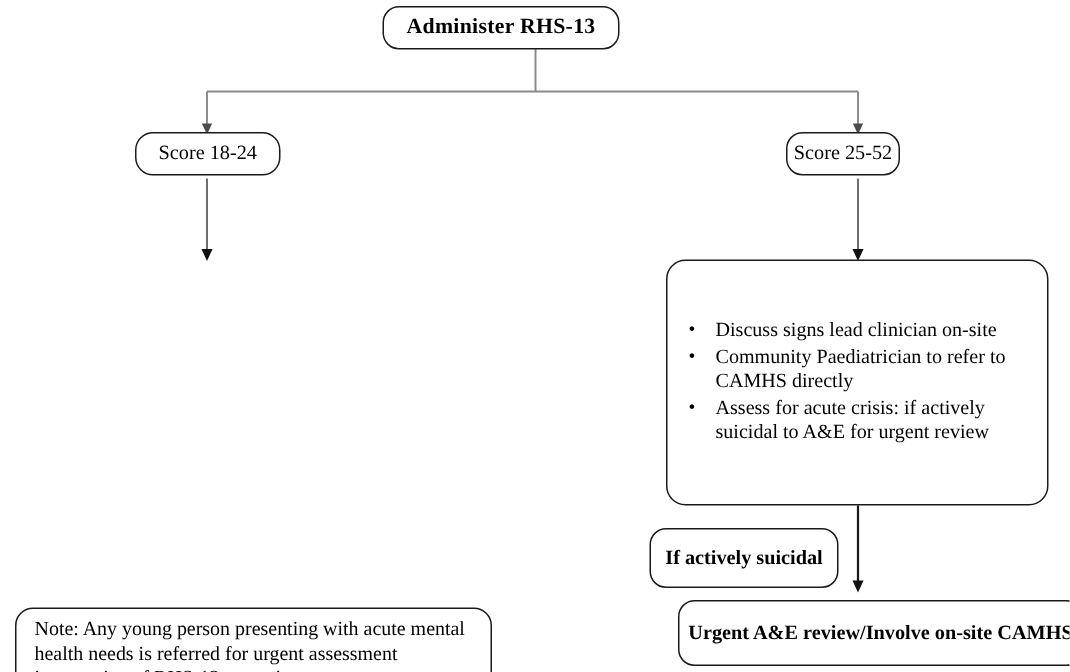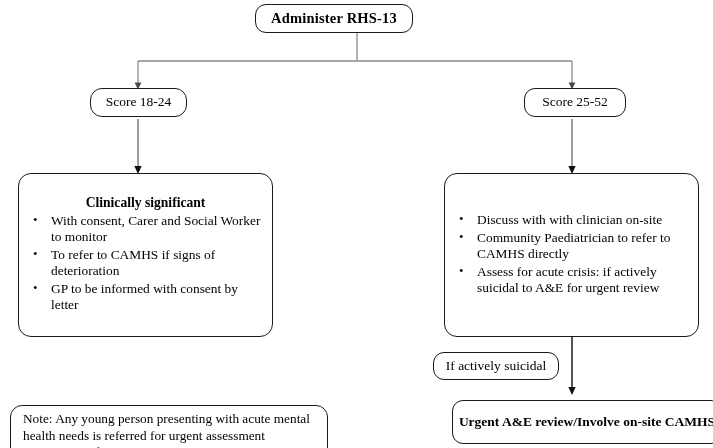--- a/index.html
+++ b/index.html
@@ -134,46 +134,36 @@
   </svg>
 
   <div class="node pill title-node" style="left:255px; top:4px; width:158px; height:29px;">
     <span class="label">Administer RHS-13</span>
   </div>
 
   <div class="node pill" style="left:90px; top:88px; width:97px; height:29px;border-radius:12px;">
     <span class="label">Score 18-24</span>
   </div>
 
-  <div class="node pill" style="left:524px; top:88px; width:102px; height:29px;">
+  <div class="node pill" style="left:524px; top:88px; width:76px; height:29px;">
     <span class="label">Score 25-52</span>
   </div>
 
-  <div class="node" style="left:18px; top:173px; width:255px; height:164px;">
-    <div class="box-body">
-      <div class="heading">Clinically significant</div>
-      <ul class="bullets">
-        <li>With consent, Carer and Social Worker to monitor</li>
-        <li class="sub">To refer to CAMHS if signs of deterioration</li>
-        <li>GP to be informed with consent by letter</li>
-      </ul>
-    </div>
-  </div>
 
   <div class="node" style="left:444px; top:173px; width:255px; height:164px;">
     <div class="box-body">
       <ul class="bullets">
-        <li>Discuss with with clinician on-site</li>
+        <li>Discuss signs lead clinician on-site</li>
         <li>Community Paediatrician to refer to CAMHS directly</li>
         <li>Assess for acute crisis: if actively suicidal to A&amp;E for urgent review</li>
       </ul>
     </div>
   </div>
 
-  <div class="node pill" style="left:433px; top:352px; width:126px; height:28px;">
+  <div class="node pill" style="left:433px; top:352px; width:126px; height:40px;font-weight:bold;">
     <span class="label">If actively suicidal</span>
   </div>
 
   <div class="node final-node pill" style="left:452px; top:400px; width:270px; height:44px;font-weight:bold;">
     <span class="label">Urgent A&amp;E review/Involve on-site CAMHS</span>
   </div>
 
   <div class="node note-node" style="left:10px; top:362px; width:318px; height:62px;">
     <div class="note-text">Note: Any young person presenting with acute mental health needs is referred for urgent assessment irrespective of RHS-13 screening score.</div>
   </div>

